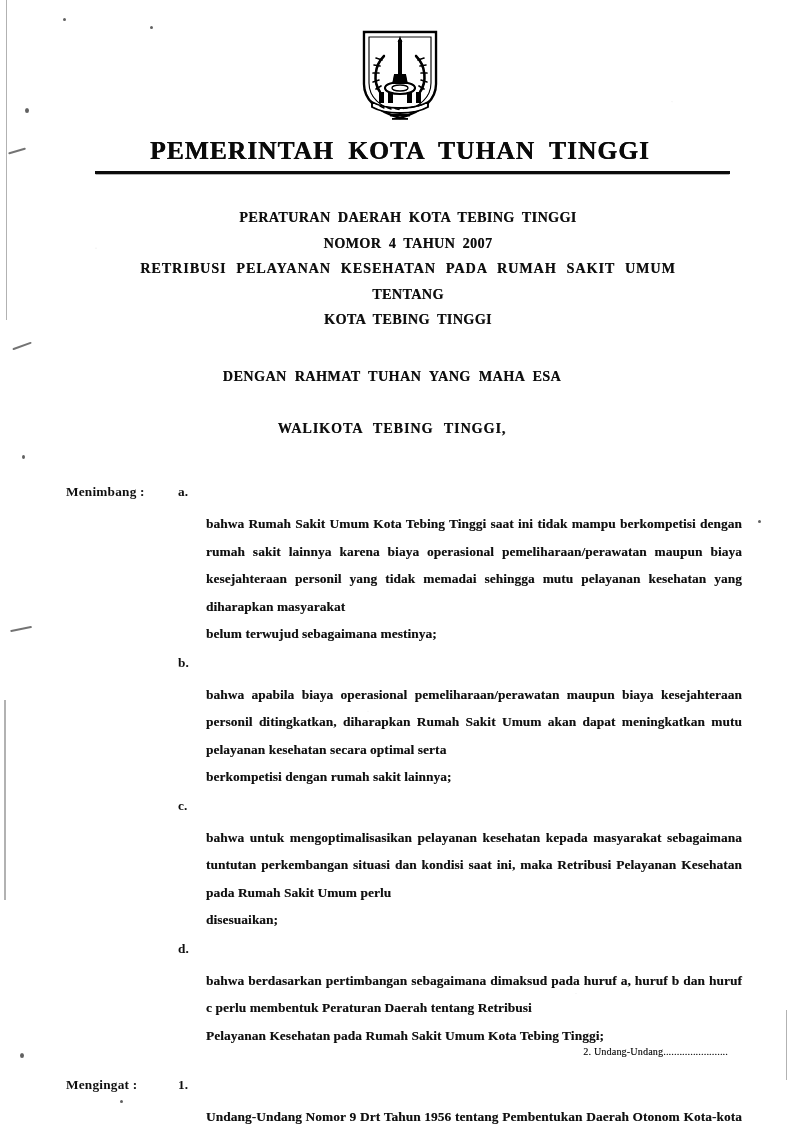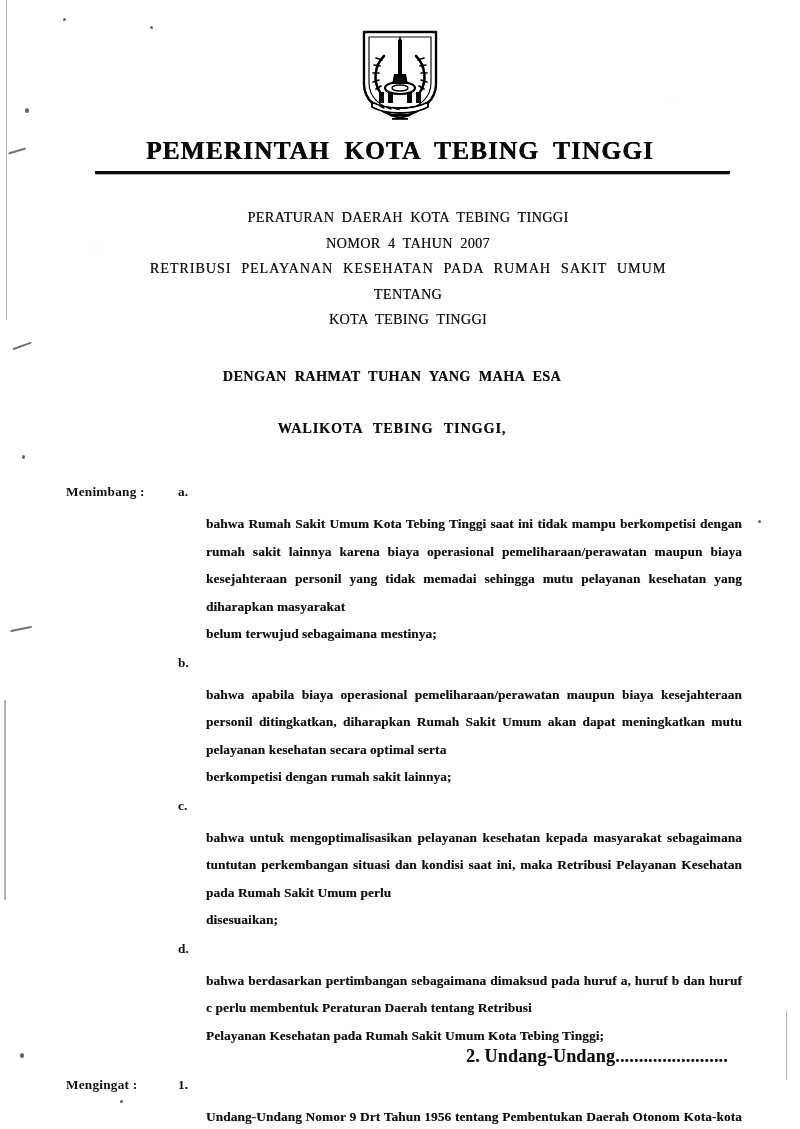--- a/index.html
+++ b/index.html
@@ -62,21 +62,21 @@
     background: #0c0c0c;
     box-shadow: 0 1.6px 0 -0.6px rgba(0,0,0,0.30);
   }
 
   
   .titleblock {
     position: absolute;
     left: 16px; right: 0;
     top: 205px;
     text-align: center;
-    font-weight: normal;
+    font-weight: bold;
   }
   .titleblock .tline {
     font-size: 14.2px;
     letter-spacing: 0.35px;
     word-spacing: 3.5px;
     line-height: 25.5px;
     color: #0d0d0d;
     text-shadow: 0.3px 0 0 rgba(0,0,0,0.55);
   }
   .titleblock .tline.wide {
@@ -150,22 +150,22 @@
     text-shadow: 0.25px 0 0 rgba(0,0,0,0.45);
     margin-top: 32px;
   }
   .body .last { text-align: left; }
 
   
   .catchword {
     position: absolute;
     right: 72px;
     top: 1046px;
-    font-size: 18px;
-    font-weight: bold;
+    font-size: 10px;
+    font-weight: normal;
     letter-spacing: 0.2px;
     color: #101010;
     text-shadow: 0.25px 0 0 rgba(0,0,0,0.45);
   }
 
   
   .edge-line {
     position: absolute;
     background: rgba(0,0,0,0.30);
   }
@@ -223,21 +223,21 @@
       <rect x="53" y="66" width="5" height="11" fill="#111111"></rect>
       <rect x="62" y="66" width="5" height="11" fill="#111111"></rect>
 
       <path d="M18 76 C32 84 60 84 74 76 L74 81 C60 89 32 89 18 81 Z" fill="#ffffff" stroke="#111111" stroke-width="1.9"></path>
       <path d="M26 80 l4 2 M33 81.5 l4 1.5 M41 82.5 l4 1 M49 82.5 l4 -0.5 M57 81.5 l4 -1 M64 80 l4 -1.5" stroke="#111111" stroke-width="1.5" stroke-linecap="round"></path>
       <rect x="36" y="88" width="20" height="2.4" fill="#111111"></rect>
       <rect x="38" y="92" width="16" height="1.8" fill="#111111"></rect>
     </svg>
   </div>
 
-  <div class="masthead">PEMERINTAH  KOTA  TEBING  TINGGI</div>
+  <div class="masthead">PEMERINTAH  KOTA  TUHAN  TINGGI</div>
   <div class="rule"></div>
 
   <div class="titleblock">
     <div class="tline">PERATURAN DAERAH KOTA TEBING  TINGGI</div>
     <div class="tline">NOMOR  4  TAHUN  2007</div>
     <div class="tline wide">RETRIBUSI  PELAYANAN  KESEHATAN  PADA  RUMAH  SAKIT  UMUM</div>
     <div class="tline">TENTANG</div>
     <div class="tline">KOTA TEBING  TINGGI</div>
   </div>
 

